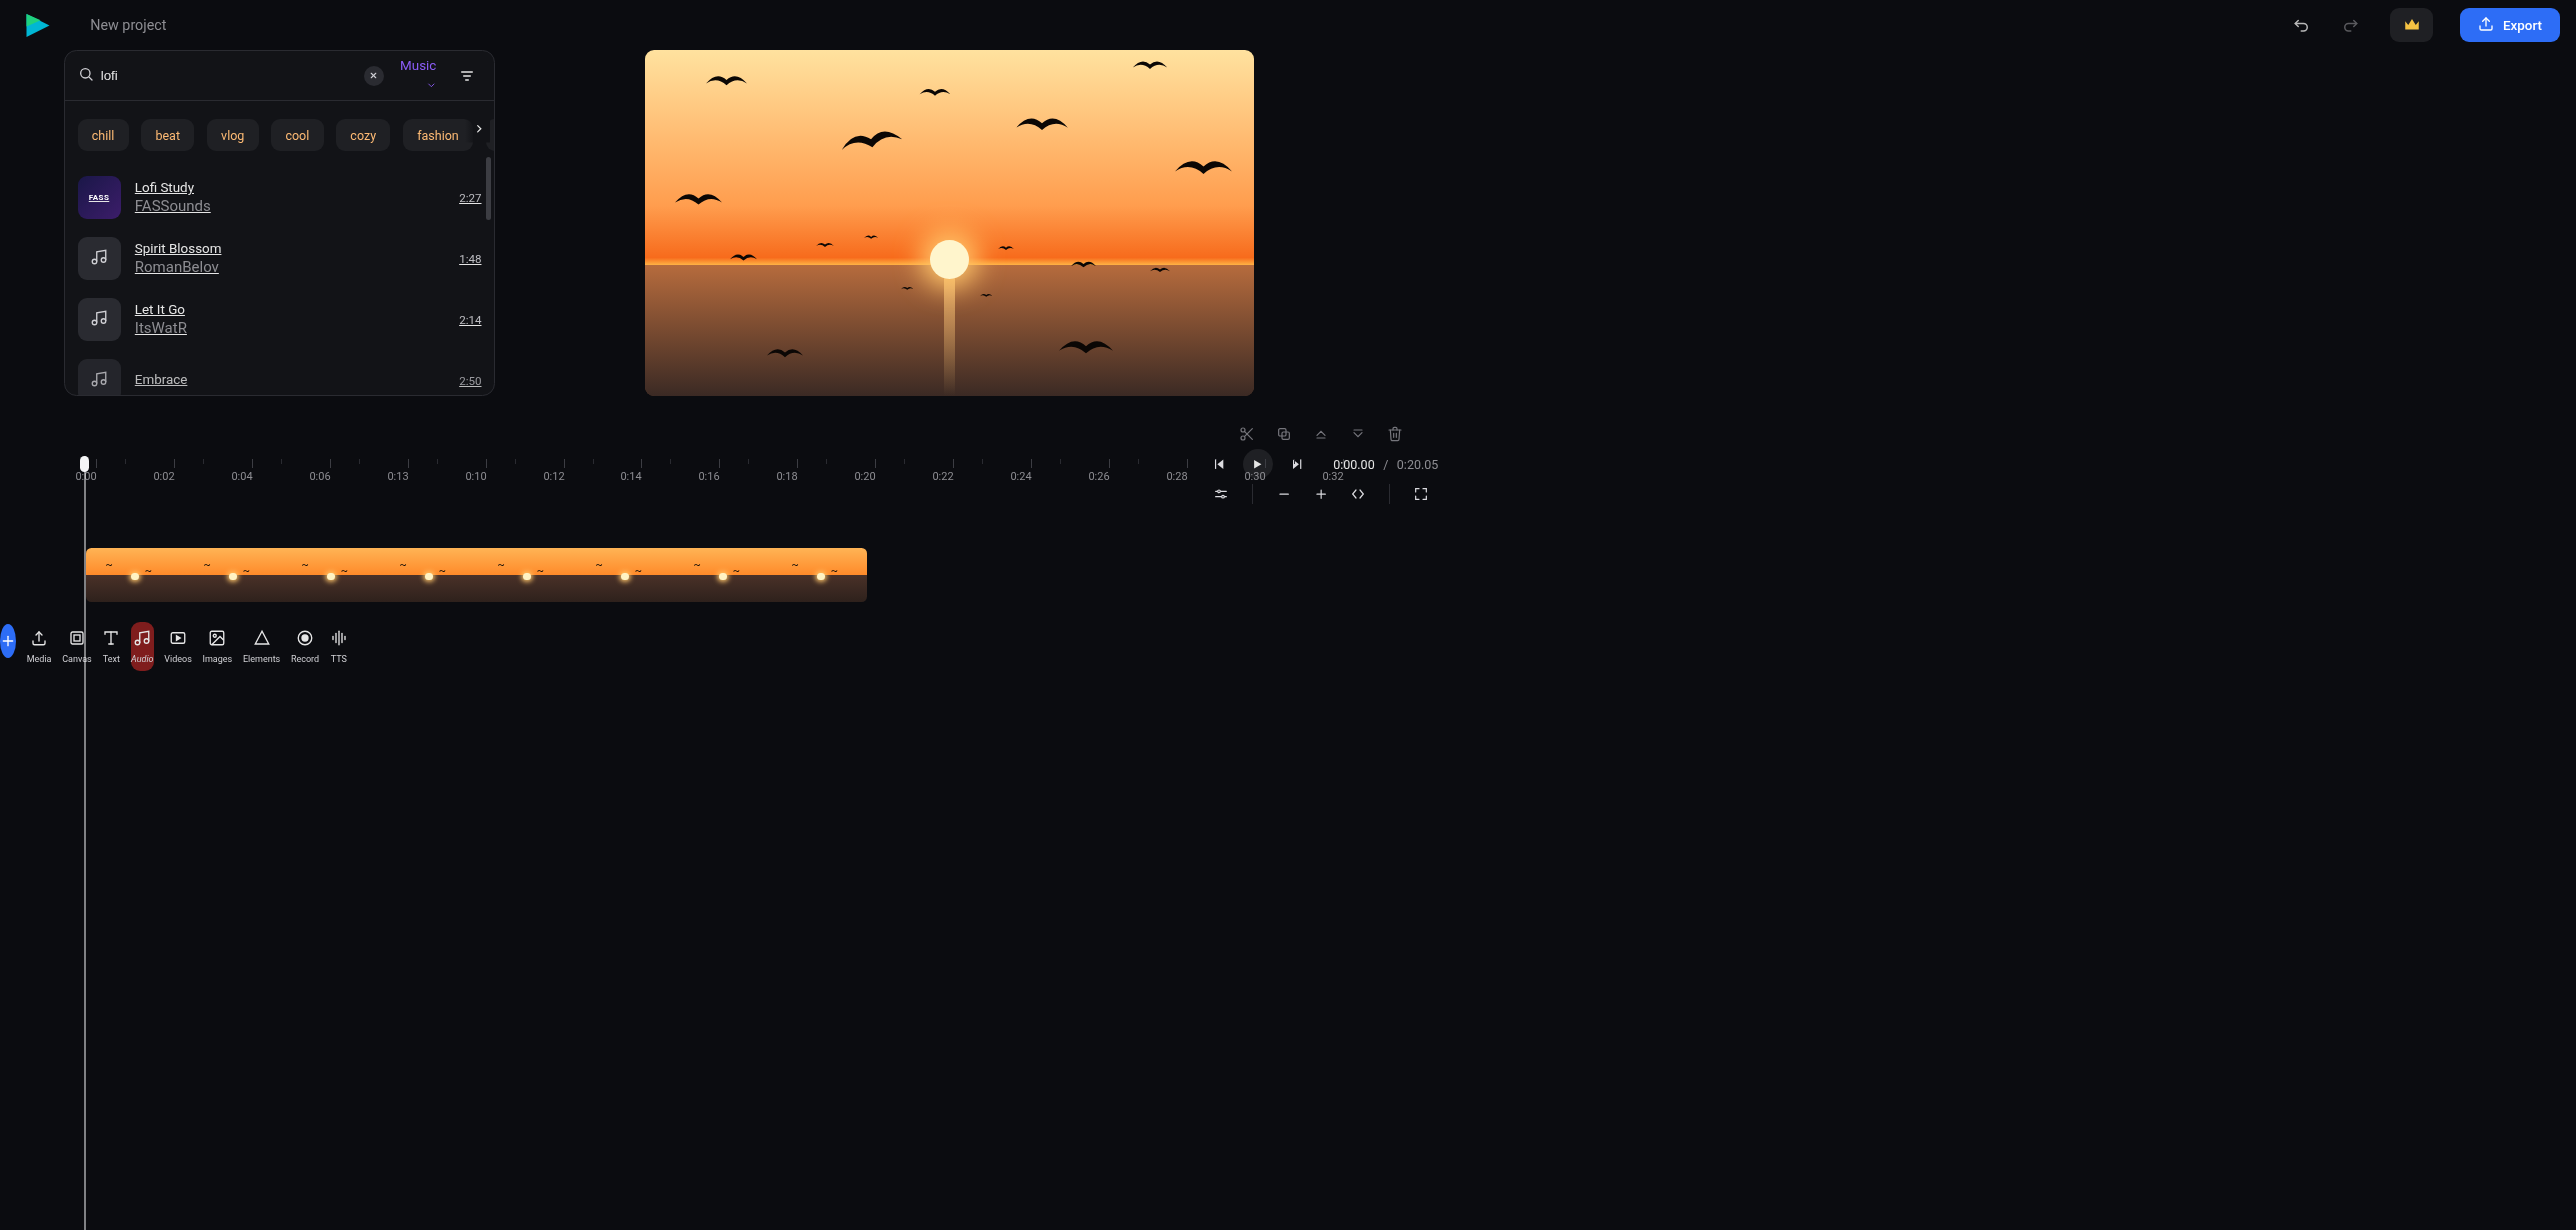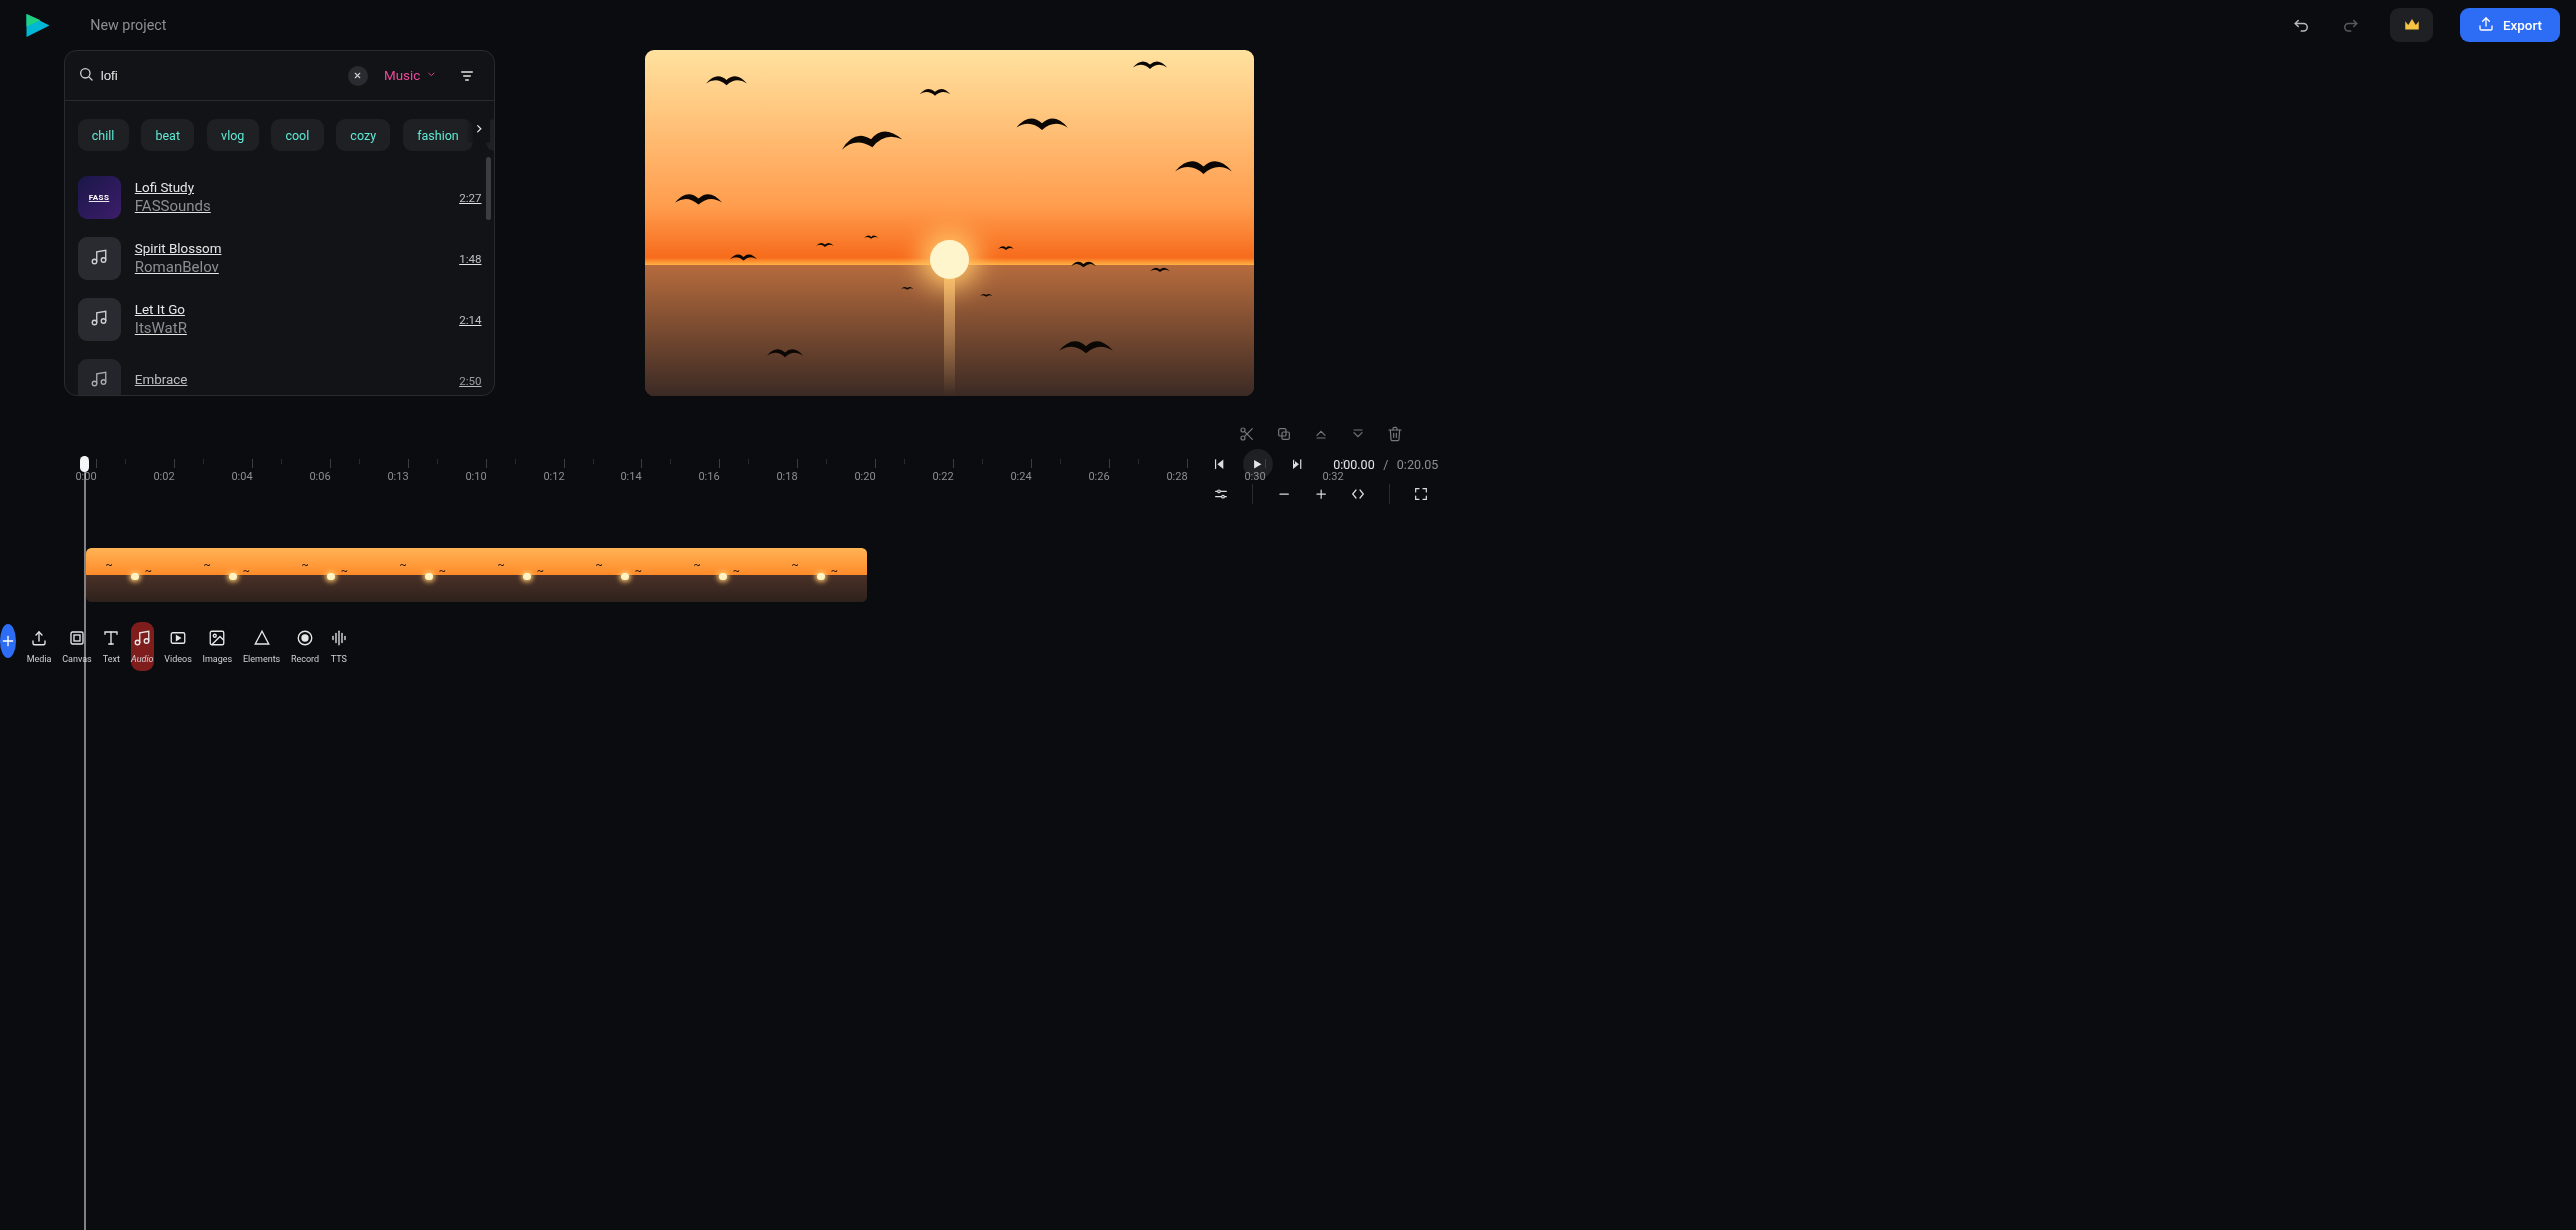--- a/index.html
+++ b/index.html
@@ -124,39 +124,40 @@
   .clear-btn {
     width: 20px; height: 20px;
     background: #2a2b31;
     border-radius: 50%;
     display: inline-flex; align-items: center; justify-content: center;
     color: #cfcfd4;
     cursor: pointer;
   }
   .dropdown-btn {
     display: inline-flex; align-items: flex-end; gap: 5.4px;
-    color: #ec4899; font-size: 13.4px;
+    color: #8b5cf6; font-size: 13.4px;
     padding: 0 7.2px;
     cursor: pointer;
+    flex-direction: column;
   }
   .filter-btn {
     width: 29px; height: 29px;
     display: inline-flex; align-items: center; justify-content: center;
     color: #e6e6e6; cursor: pointer;
   }
 
   .chips-row {
     position: relative;
     display: flex; align-items: center; gap: 12.5px;
     padding: 18px 12.5px 7.2px 12.5px;
     overflow: hidden;
   }
   .chip {
     background: #1f2024;
-    color: #5eead4;
+    color: #fdba74;
     font-size: 12.5px;
     height: 32px;
     padding: 0 14.3px;
     border-radius: 9px;
     display: inline-flex; align-items: center;
     cursor: pointer; flex: 0 0 auto; justify-content: flex-end;
   }
   .chips-more {
     position: absolute; right: 3.6px; top: 50%; transform: translateY(-50%);
     width: 25px; height: 25px;

